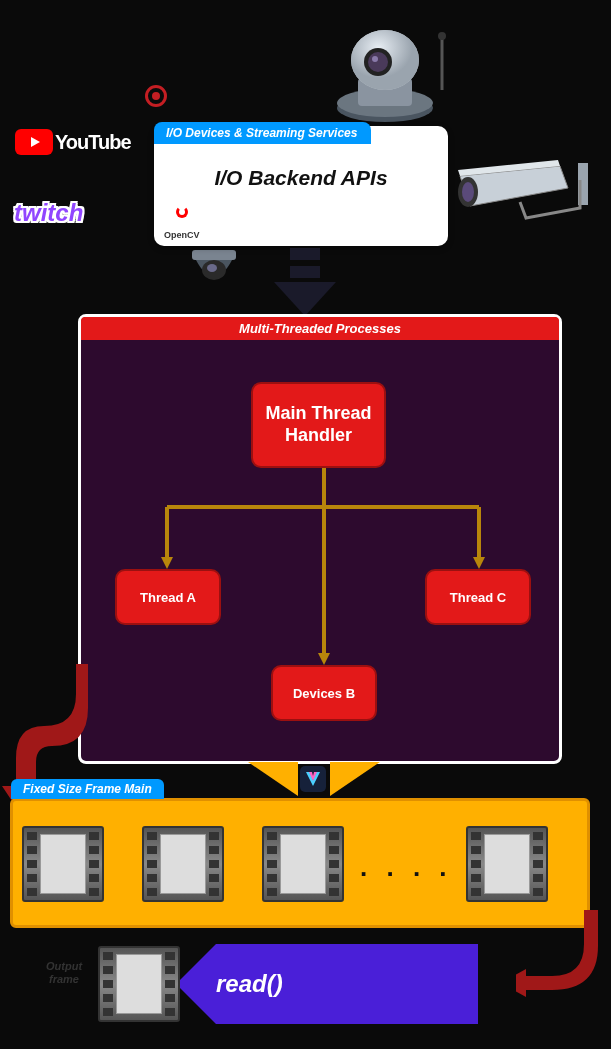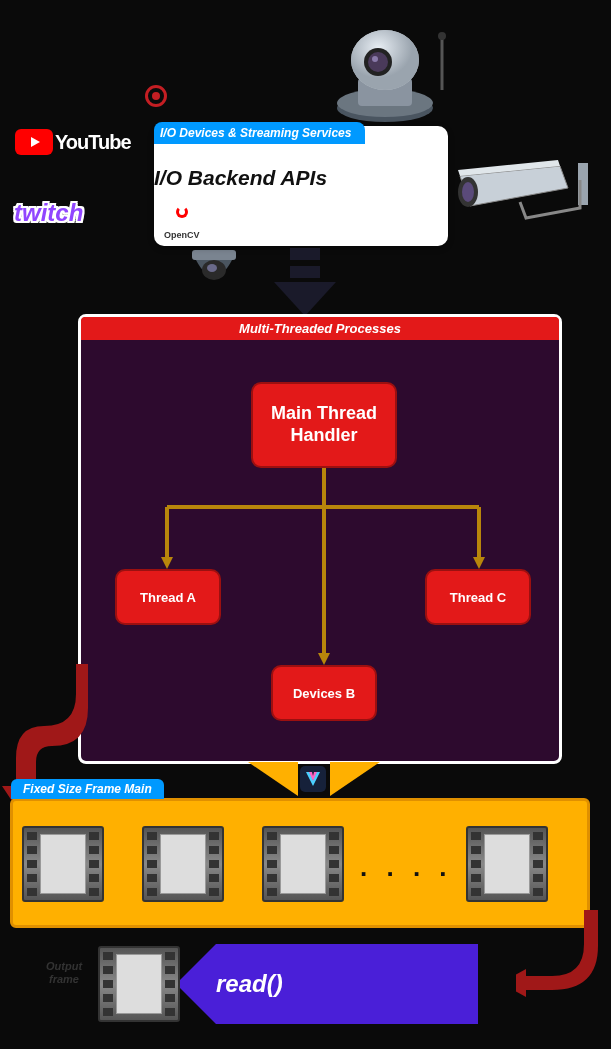--- a/index.html
+++ b/index.html
@@ -12,34 +12,34 @@
   .youtube-logo .yt-box{width:38px;height:26px;background:#ff0000;border-radius:6px;display:flex;align-items:center;justify-content:center}
   .youtube-logo .yt-box::after{content:"";width:0;height:0;border-left:9px solid #fff;border-top:5px solid transparent;border-bottom:5px solid transparent;margin-left:2px}
   .yt-text{display:flex}
   .yt-you{color:#fff;font-size:20px;font-weight:700;letter-spacing:-1px}
   .yt-tube{color:#fff;font-size:20px;font-weight:700;letter-spacing:-1px}
   .twitch-logo{position:absolute;left:14px;top:199px;color:#9146ff;font-size:24px;font-weight:900;font-style:italic;text-shadow:2px 0 0 #fff,-2px 0 0 #fff,0 2px 0 #fff,0 -2px 0 #fff,2px 2px 0 #fff,-2px 2px 0 #fff,2px -2px 0 #fff,-2px -2px 0 #fff}
   .ptz-camera{position:absolute;left:330px;top:20px;width:120px;height:105px}
   .cctv-camera{position:absolute;left:450px;top:158px;width:145px;height:70px}
   .dome-camera{position:absolute;left:188px;top:250px;width:52px;height:42px}
   .io-box{position:absolute;left:154px;top:126px;width:294px;height:120px;background:#fff;border-radius:10px;box-shadow:0 2px 6px rgba(0,0,0,.3)}
-  .io-tab{position:absolute;left:0;top:-4px;background:#0099ff;color:#fff;padding:4px 14px 4px 6px;border-radius:8px 8px 0 0;font-size:12px;font-weight:700;font-style:italic}
-  .io-title{text-align:left;margin-top:40px;font-size:21px;font-weight:900;color:#111;font-style:italic}
+  .io-tab{position:absolute;left:0;top:-4px;background:#0099ff;color:#fff;padding:4px 14px 4px 12px;border-radius:8px 8px 0 0;font-size:12px;font-weight:700;font-style:italic}
+  .io-title{text-align:center;margin-top:40px;font-size:21px;font-weight:900;color:#111;font-style:italic}
   .opencv-logo{position:absolute;left:10px;bottom:6px;text-align:center}
   .opencv-rings{display:flex;gap:-2px;justify-content:center}
   .opencv-rings .ring{width:12px;height:12px;border:3px solid;border-radius:50%;border-top-color:transparent}
   .opencv-rings .r1{border-color:transparent #ff0000 #ff0000 #ff0000}
   .opencv-rings-bottom{display:flex;gap:2px;margin-top:-4px}
   .opencv-rings-bottom .r2{border-color:#00aa00 #00aa00 #00aa00 transparent;transform:rotate(-45deg)}
   .opencv-rings-bottom .r3{border-color:#0066ff transparent #0066ff #0066ff;transform:rotate(45deg)}
   .opencv-text{font-size:9px;font-weight:700;color:#333;margin-top:16px}
   .big-arrow-down{position:absolute;left:262px;top:248px;width:86px;height:70px}
   .mt-box{position:absolute;left:78px;top:314px;width:484px;height:450px;background:#2d0a2e;border:3px solid #ffffff;border-radius:8px}
   .mt-header{background:#e31919;color:#fff;text-align:center;padding:4px 0;font-size:13px;font-weight:700;font-style:italic;border-radius:4px 4px 0 0}
-  .mt-main{position:absolute;left:170px;top:65px;width:146px;height:86px;background:#e31919;border:2px solid #9b1010;border-radius:10px;display:flex;align-items:center;justify-content:center;text-align:center;color:#fff;font-size:18px;font-weight:700;line-height:1.2}
+  .mt-main{position:absolute;left:170px;top:65px;width:135px;height:86px;background:#e31919;border:2px solid #9b1010;border-radius:10px;display:flex;align-items:center;justify-content:center;text-align:center;color:#fff;font-size:18px;font-weight:700;line-height:1.2}
   .mt-thread{position:absolute;width:106px;height:56px;background:#e31919;border:2px solid #9b1010;border-radius:10px;display:flex;align-items:center;justify-content:center;color:#fff;font-size:13px;font-weight:700}
   .mt-ta{left:34px;top:252px}
   .mt-tb{left:190px;top:348px}
   .mt-tc{left:344px;top:252px}
   .v-logo{position:absolute;left:300px;top:766px;width:26px;height:26px;background:#16213a;border-radius:5px;display:flex;align-items:center;justify-content:center}
   .trap-arrow-left{position:absolute;left:248px;top:762px;width:0;height:0;border-top:0 solid transparent;border-bottom:34px solid transparent;border-right:50px solid #ffb000}
   .trap-arrow-right{position:absolute;left:330px;top:762px;width:0;height:0;border-top:0 solid transparent;border-bottom:34px solid transparent;border-left:50px solid #ffb000}
   .red-arrow-1{position:absolute;left:-2px;top:664px;width:90px;height:160px}
   .red-arrow-2{position:absolute;left:516px;top:910px;width:100px;height:110px}
   .deque-box{position:absolute;left:10px;top:798px;width:580px;height:130px;background:#ffb000;border:3px solid #e09000;border-radius:6px}

